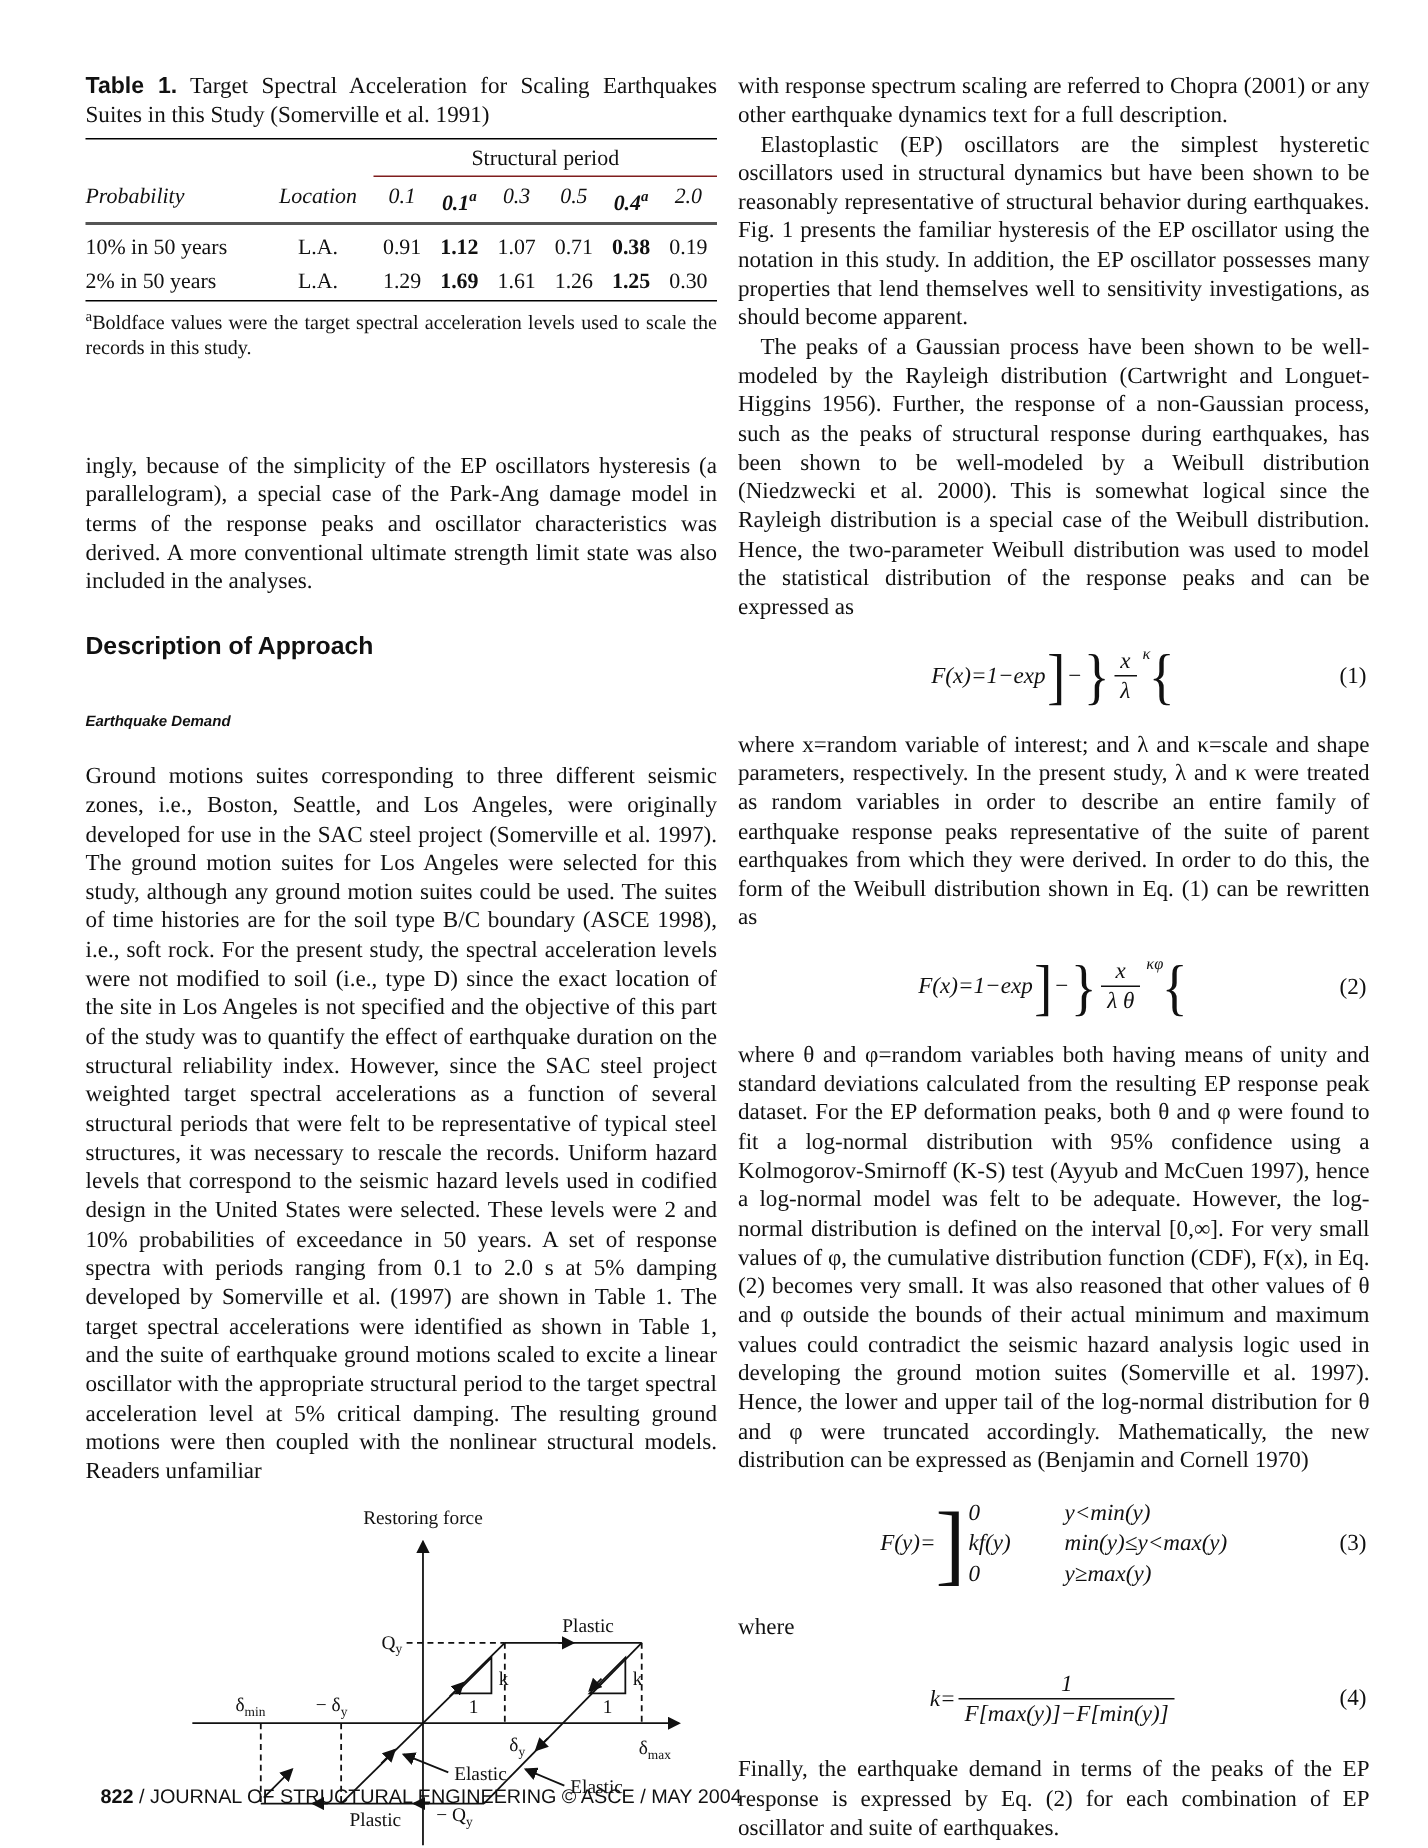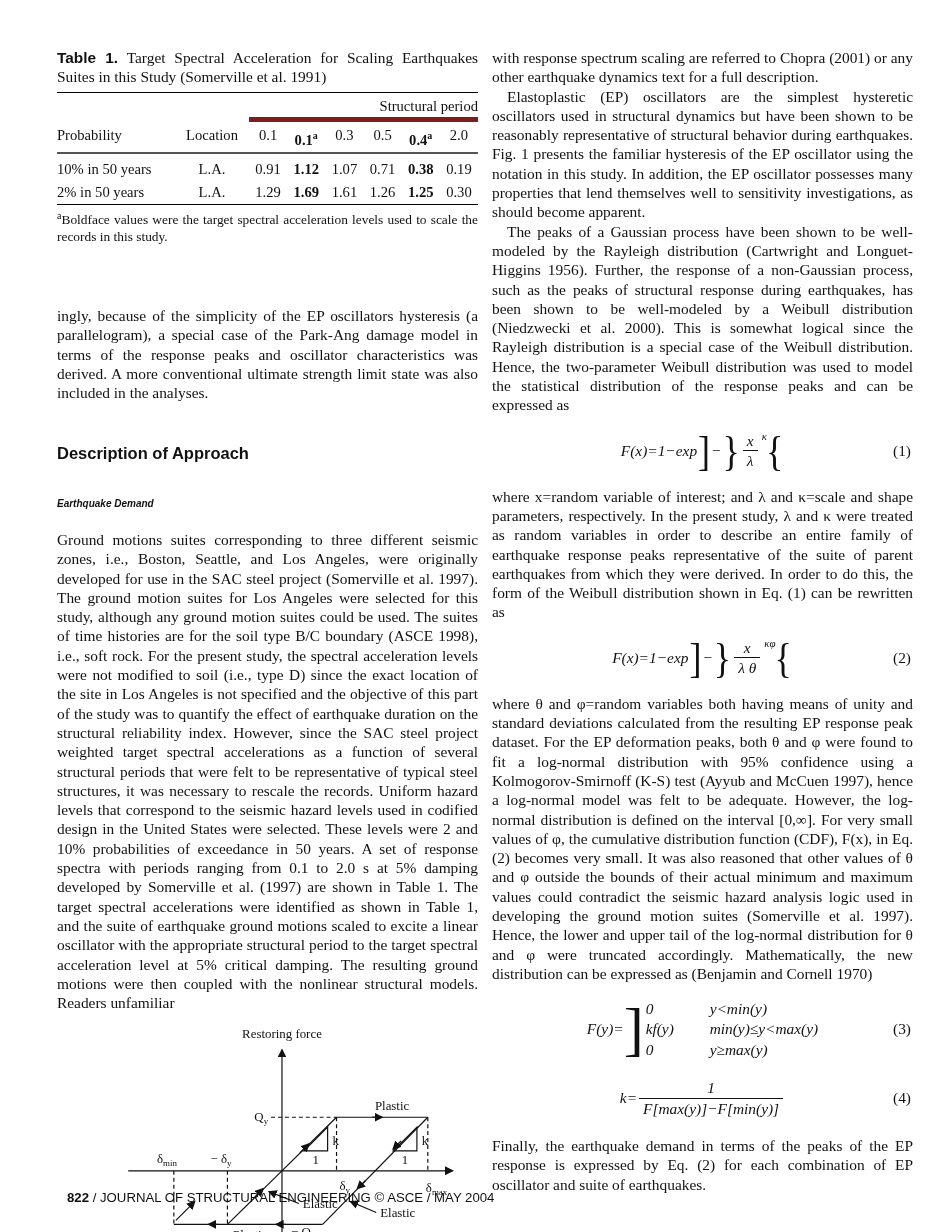--- a/index.html
+++ b/index.html
@@ -12,23 +12,23 @@
   .indent{text-indent:15px;}
 
   
   .tbl-caption{text-align:justify;}
   .tbl-caption .lbl{font-family:"Liberation Sans",sans-serif;font-weight:bold;}
   .tbl{display:grid;grid-template-columns:118px 74px repeat(6,1fr);
        font-size:14.6px;line-height:17px;margin-top:5px;}
   .tbl .full{grid-column:1/9;}
   .rule2{border-top:1.6px solid #000;}
   .ruleg{border-top:2.2px solid #555;}
-  .tbl .sp{grid-column:3/9;text-align:right;border-bottom:5px solid #7f1d1d;
+  .tbl .sp{grid-column:3/9;text-align:center;border-bottom:1px solid #7f1d1d;
            padding:5px 0 2px 0;}
-  .tbl .h{padding:5px 0 4px 0;}
+  .tbl .h{padding:5px 0 4px 0;font-style:italic;}
   .tbl .c{text-align:center;}
   .tbl .b{font-weight:bold;}
   .tbl .cell{padding:3px 0;}
   .tbl .first{padding-top:7px;}
   sup{font-size:10px;}
   .footnote{font-size:13.4px;line-height:16.5px;margin-top:3px;text-align:justify;}
 
   
   .h1{font-family:"Liberation Sans",sans-serif;font-weight:bold;font-size:16.5px;
       margin:0;}
@@ -110,21 +110,21 @@
           <div class="cell c">1.26</div>
           <div class="cell c b">1.25</div>
           <div class="cell c">0.30</div>
           <div class="full rule2"></div>
         </div>
         <div class="footnote"><sup>a</sup><span>Boldface values were the target spectral acceleration levels used to scale the records in this study.</span></div>
       </div>
 
       <p style="margin-top:60px;">ingly, because of the simplicity of the EP oscillators hysteresis (a parallelogram), a special case of the Park-Ang damage model in terms of the response peaks and oscillator characteristics was derived. A more conventional ultimate strength limit state was also included in the analyses.</p>
 
-      <div class="h1" style="margin-top:42px;">Description of Approach</div>
+      <div class="h1" style="margin-top:25px;">Description of Approach</div>
       <div class="h2" style="margin-top:30px;">Earthquake Demand</div>
 
       <p style="margin-top:17px;">Ground motions suites corresponding to three different seismic zones, i.e., Boston, Seattle, and Los Angeles, were originally developed for use in the SAC steel project (Somerville et al. 1997). The ground motion suites for Los Angeles were selected for this study, although any ground motion suites could be used. The suites of time histories are for the soil type B/C boundary (ASCE 1998), i.e., soft rock. For the present study, the spectral acceleration levels were not modified to soil (i.e., type D) since the exact location of the site in Los Angeles is not specified and the objective of this part of the study was to quantify the effect of earthquake duration on the structural reliability index. However, since the SAC steel project weighted target spectral accelerations as a function of several structural periods that were felt to be representative of typical steel structures, it was necessary to rescale the records. Uniform hazard levels that correspond to the seismic hazard levels used in codified design in the United States were selected. These levels were 2 and 10% probabilities of exceedance in 50 years. A set of response spectra with periods ranging from 0.1 to 2.0 s at 5% damping developed by Somerville et al. (1997) are shown in Table 1. The target spectral accelerations were identified as shown in Table 1, and the suite of earthquake ground motions scaled to excite a linear oscillator with the appropriate structural period to the target spectral acceleration level at 5% critical damping. The resulting ground motions were then coupled with the nonlinear structural models. Readers unfamiliar</p>
 
       <div class="figure">
         <svg class="fig-svg" width="378" height="248" viewBox="0 0 380 250">
           <defs>
             <marker id="arr" viewBox="0 0 10 10" refX="8.5" refY="5" markerWidth="7.5" markerHeight="7.5" orient="auto-start-reverse">
               <path d="M0,0 L10,5 L0,10 z" fill="#111"></path>
             </marker>
@@ -239,20 +239,21 @@
               </span>
             <span class="row">
                 <span class="val">0</span>
                 <span>y≥max(y)</span>
               </span>
           </span>
         </span>
         <span class="eq-no">(3)</span>
       </div>
 
+      <p>where</p>
 
       <div class="equation" style="margin:15px 0;">
         <span class="eq-body">
           <span class="rm">k=</span>
             <span class="frac">
               <span class="num">1</span>
               <span class="den">F[max(y)]−F[min(y)]</span>
             </span>
         </span>
         <span class="eq-no">(4)</span>

